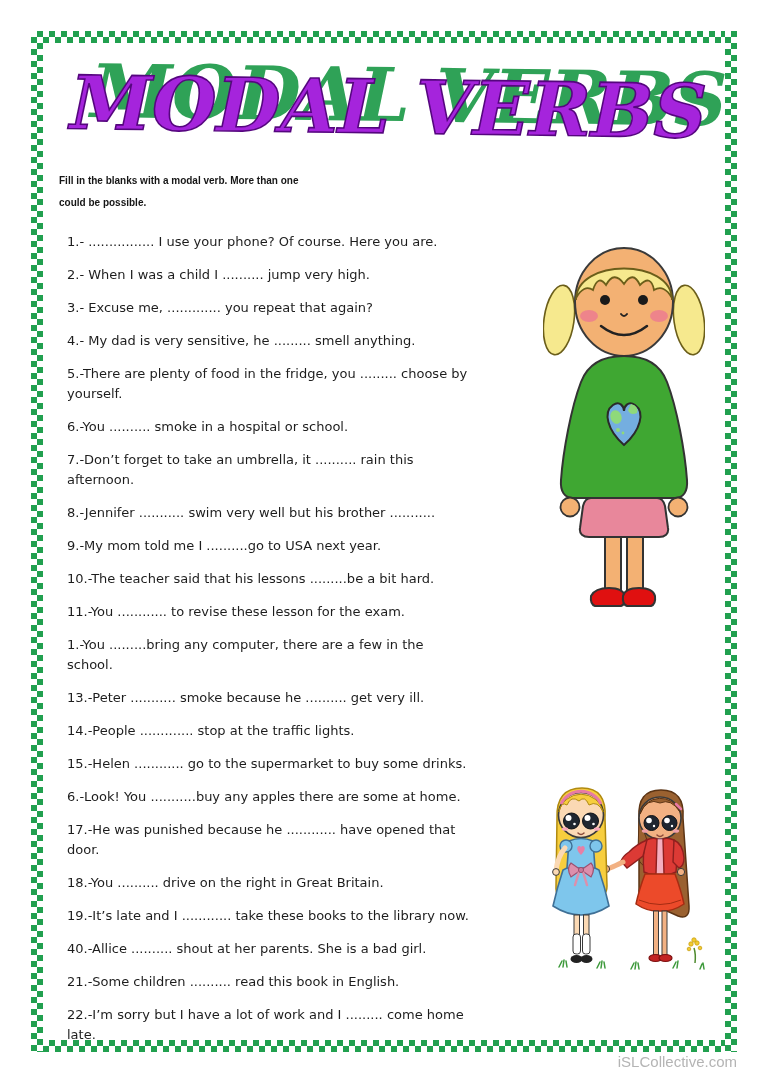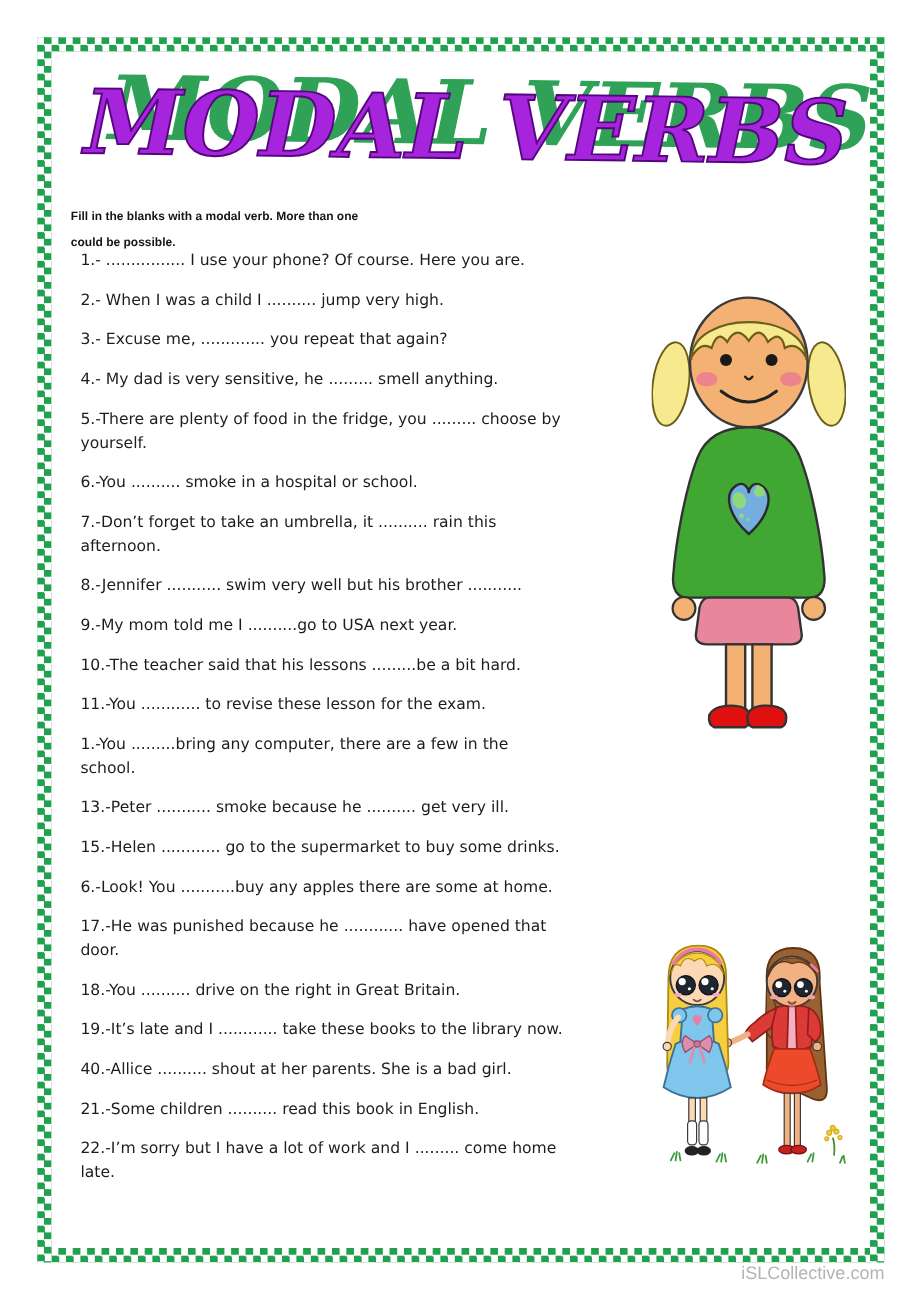--- a/index.html
+++ b/index.html
@@ -17,21 +17,21 @@
          font-family:"DejaVu Serif",serif;font-style:italic;font-weight:bold;font-size:74px;
          line-height:110px;transform:rotate(0.8deg);}
   .title span{position:absolute;left:0;top:0;width:100%;white-space:nowrap;}
   .title .shadow{transform:translate(20px,-12px);color:#2FA257;}
   .title .main{color:#A524DC;-webkit-text-stroke:1.6px #55067E;}
   
   .instructions{position:absolute;left:59px;top:170px;width:440px;
                 font-family:"Liberation Sans",sans-serif;font-weight:bold;font-size:10px;
                 line-height:22px;white-space:pre-line;color:#161616;}
   
-  .sentences{position:absolute;left:67px;top:208px;width:480px;}
+  .sentences{position:absolute;left:67px;top:232px;width:480px;}
   .sentence{margin:0 0 13px 0;font-size:13px;line-height:20px;white-space:pre;color:#1d1d1d;}
   
   .girl1{position:absolute;left:543px;top:240px;width:162px;height:378px;}
   .girls2{position:absolute;left:543px;top:782px;width:164px;height:192px;}
   
   .watermark{position:absolute;left:0;top:1053px;width:737px;text-align:right;
              font-family:"Liberation Sans",sans-serif;font-size:15px;color:#b4b4b4;}
 </style>
 </head>
 <body>
@@ -61,20 +61,21 @@
       <p class="sentence">6.-You .......... smoke in a hospital or school.</p>
       <p class="sentence">7.-Don’t forget to take an umbrella, it .......... rain this
 afternoon.</p>
       <p class="sentence">8.-Jennifer ........... swim very well but his brother ...........</p>
       <p class="sentence">9.-My mom told me I ..........go to USA next year.</p>
       <p class="sentence">10.-The teacher said that his lessons .........be a bit hard.</p>
       <p class="sentence">11.-You ............ to revise these lesson for the exam.</p>
       <p class="sentence">1.-You .........bring any computer, there are a few in the
 school.</p>
       <p class="sentence">13.-Peter ........... smoke because he .......... get very ill.</p>
+      <p class="sentence">14.-People ............. stop at the traffic lights.</p>
       <p class="sentence">15.-Helen ............ go to the supermarket to buy some drinks.</p>
       <p class="sentence">6.-Look! You ...........buy any apples there are some at home.</p>
       <p class="sentence">17.-He was punished because he ............ have opened that
 door.</p>
       <p class="sentence">18.-You .......... drive on the right in Great Britain.</p>
       <p class="sentence">19.-It’s late and I ............ take these books to the library now.</p>
       <p class="sentence">40.-Allice .......... shout at her parents. She is a bad girl.</p>
       <p class="sentence">21.-Some children .......... read this book in English.</p>
       <p class="sentence">22.-I’m sorry but I have a lot of work and I ......... come home
 late.</p>

